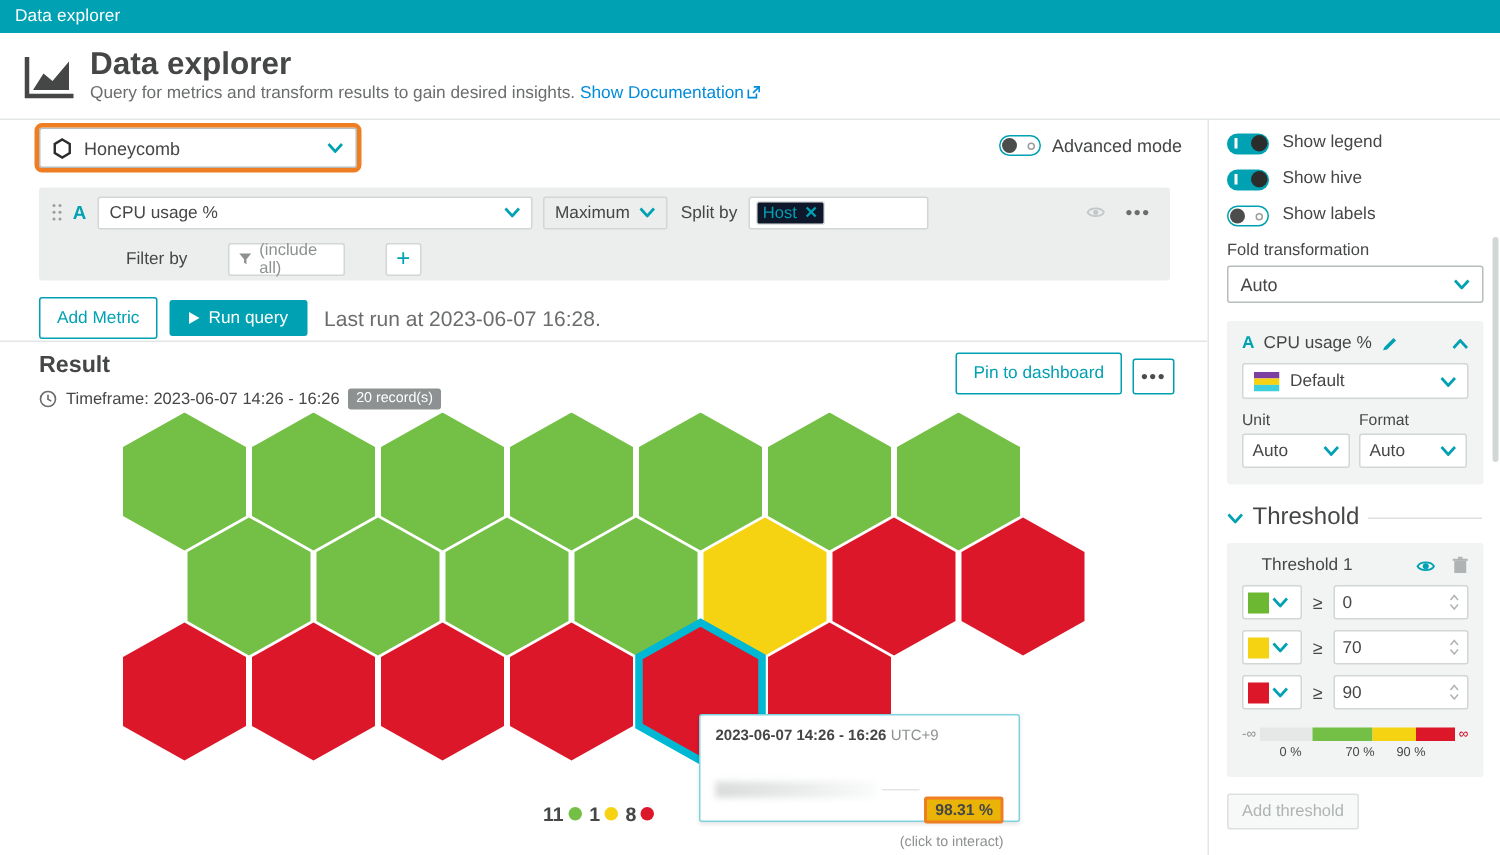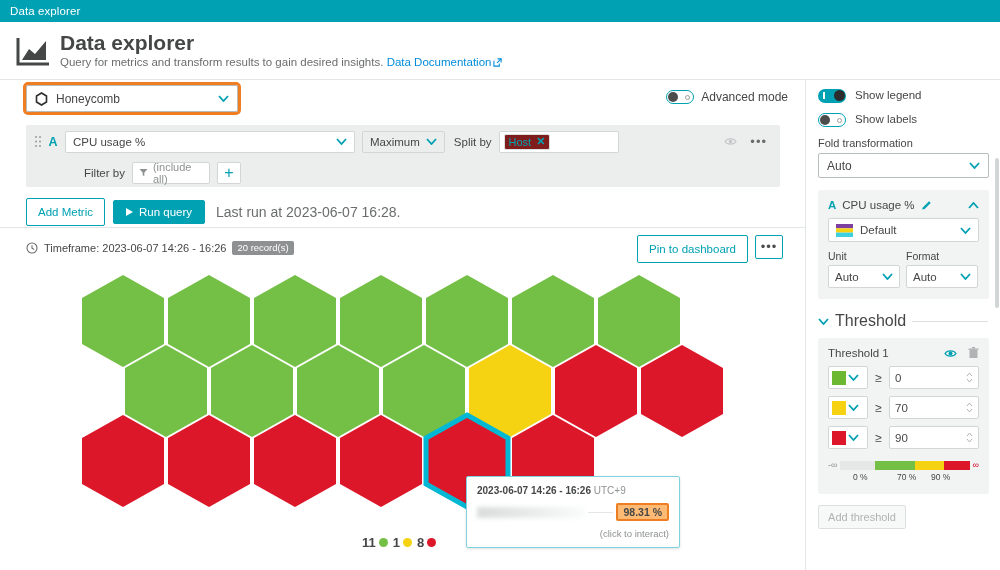--- a/index.html
+++ b/index.html
@@ -85,30 +85,30 @@
   .agg-select {
     height:22px; border:1px solid #d3d6d6; background:#eceeee; border-radius:2px;
     display:flex; align-items:center; gap:6px; padding:0 7px; font-size:11.5px; color:#454646; margin-left:7px;
   }
   .splitby-lbl { font-size:11.5px; color:#454646; margin-left:9px; }
   .split-input {
     width:120px; height:22px; background:#fff; border:1px solid #d3d6d6; border-radius:2px;
     display:flex; align-items:center; padding:0 4px; margin-left:7px;
   }
   .chip {
-    height:16px; background:#7f1d1d; border:1px solid #dde0e0; border-radius:2px;
+    height:16px; background:#0f172a; border:1px solid #dde0e0; border-radius:2px;
     display:flex; align-items:center; gap:5px; padding:0 4px;
     font-size:11px; color:#00a1b2;
   }
   .chip .x { color:#00a1b2; font-weight:bold; font-size:11px; }
   .row-icons { margin-left:auto; display:flex; align-items:center; gap:13px; padding-right:13px; }
   .eye-ico { width:13px; height:9px; }
   .dots-ico { font-size:13px; color:#6b6d6d; letter-spacing:1px; line-height:8px; }
 
-  .qrow2 { position:absolute; left:0; top:33px; height:29px; display:flex; align-items:center; padding-left:58px; }
+  .qrow2 { position:absolute; left:0; top:33px; height:29px; display:flex; align-items:center; padding-left:58px;gap:20px; }
   .filter-lbl { font-size:11.5px; color:#454646; margin-right:7px; }
   .filter-input {
     width:78px; height:22px; background:#fff; border:1px solid #d3d6d6; border-radius:2px;
     display:flex; align-items:center; gap:5px; padding:0 6px; font-size:11px; color:#8e9191;
   }
   .funnel { width:9px; height:9px; flex:none; }
   .plus-btn {
     width:24px; height:22px; margin-left:7px; background:#fff; border:1px solid #d3d6d6;
     border-radius:2px; display:flex; align-items:center; justify-content:center;
     color:#00a1b2; font-size:16px; line-height:1;
@@ -133,21 +133,21 @@
   
   .result-head { position:absolute; left:26px; top:155px; }
   .result-title { font-size:15.5px; color:#454646; font-weight:bold; }
   .timeframe { display:flex; align-items:center; gap:6px; margin-top:6px; }
   .clock { width:12px; height:12px; flex:none; }
   .tf-text { font-size:11px; color:#454646; }
   .rec-badge {
     background:#8e9191; color:#fff; font-size:9.5px; border-radius:2px;
     padding:2px 5px; line-height:1;
   }
-  .result-actions { position:absolute; right:22px; top:155px; display:flex; gap:7px; }
+  .result-actions { position:absolute; right:22px; top:155px; display:flex; gap:7px;align-items:flex-end; }
   .btn-dots {
     height:24px; width:28px; border:1px solid #00a1b2; background:#fff; color:#4b4d4d;
     border-radius:2px; display:flex; align-items:center; justify-content:center;
     font-size:13px; letter-spacing:1px; line-height:6px;
   }
 
   
   .hive { position:absolute; left:0; top:195px; width:805px; height:260px; }
   .hive svg { display:block; }
 
@@ -169,21 +169,21 @@
   .tt-time span { color:#8e9191; }
   .tt-row { display:flex; align-items:center; margin-top:7px; }
   .tt-blur {
     width:108px; height:11px; flex:none;
     background:linear-gradient(90deg,#dadcdc 0%, #e6e8e8 40%, #f0f1f1 70%, #fafbfb 100%);
     filter:blur(2.2px);
   }
   .tt-line { flex:1; height:1px; background:#e3e6e6; margin:0 3px; }
   .tt-val {
     font-size:10.5px; color:#454646; font-weight:bold;
-    border:2px solid #ef7d22; padding:1px 5px; border-radius:2px; background:#fdba74;
+    border:2px solid #ef7d22; padding:1px 5px; border-radius:2px; background:#eab308;margin-top:28px;
   }
   .tt-hint { font-size:9.5px; color:#8e9191; text-align:right; margin-top:7px; }
 
   
   .rs { padding:9px 12px 0 12px; }
   .rs-toggle-row { display:flex; gap:9px; margin-bottom:10px; }
   .rs-toggle-row .lbl { font-size:11.5px; color:#454646; }
   .rs-label { font-size:11px; color:#454646; margin-bottom:4px; margin-top:3px; }
   .rs-select {
     width:171px; height:25px; border:1px solid #b7bcbd; background:#fff; border-radius:2px;
@@ -216,21 +216,21 @@
   .uf-sel .chev { margin-left:auto; }
 
   .section-hdr { display:flex; align-items:center; gap:6px; margin-top:13px; }
   .section-hdr .txt { font-size:16px; color:#454646; }
   .section-hdr .rule { flex:1; height:1px; background:#dde0e0; }
   .caret-dn { width:11px; height:7px; }
 
   .thr-panel {
     margin-top:8px; background:#f2f4f4; border-radius:2px; padding:9px 10px 10px 10px; width:171px;
   }
-  .thr-head { display:flex; align-items:center; }
+  .thr-head { display:flex; align-items:center;margin-left:13px; }
   .thr-head .t { font-size:11.5px; color:#454646; }
   .thr-head .icons { margin-left:auto; display:flex; align-items:center; gap:11px; }
   .trash { width:11px; height:12px; }
   .thr-row { display:flex; align-items:center; gap:6px; margin-top:7px; }
   .clr-sel {
     width:40px; height:23px; background:#fff; border:1px solid #d3d6d6; border-radius:2px;
     display:flex; align-items:center; padding:0 3px; gap:2px;
   }
   .clr-box { width:14px; height:14px; flex:none; }
   .ge { font-size:12px; color:#454646; width:9px; text-align:center; }
@@ -266,21 +266,21 @@
 
   <div class="page-head">
     <svg class="head-icon" viewBox="0 0 34 30">
       <path d="M2 2 L2 28 L33 28" stroke="#454646" stroke-width="3" fill="none"></path>
       <path d="M6 24 L13 13 L19 18 L30 5 L30 24 Z" fill="#454646"></path>
     </svg>
     <div class="head-texts">
       <div class="head-title">Data explorer</div>
       <div class="head-sub">
         <span>Query for metrics and transform results to gain desired insights.</span>
-        <a href="#"><span>Data Documentation</span></a><svg class="ext-ico" viewBox="0 0 10 10">
+        <a href="#"><span>Show Documentation</span></a><svg class="ext-ico" viewBox="0 0 10 10">
             <path d="M1 3 L1 9 L7 9 L7 6" stroke="#008cdb" stroke-width="1.2" fill="none"></path>
             <path d="M5 1 L9 1 L9 5" stroke="#008cdb" stroke-width="1.2" fill="none"></path>
             <path d="M9 1 L4.5 5.5" stroke="#008cdb" stroke-width="1.2"></path>
           </svg>
       </div>
     </div>
   </div>
 
   <div class="body-wrap">
 
@@ -367,20 +367,21 @@
         <div class="btn-primary">
           <span class="play"></span>
           <span>Run query</span>
         </div>
         <span class="lastrun">Last run at 2023-06-07 16:28.</span>
       </div>
 
       <div class="hr"></div>
 
       <div class="result-head">
+        <div class="result-title">Result</div>
         <div class="timeframe">
           <svg class="clock" viewBox="0 0 12 12">
             <circle cx="6" cy="6" r="5" fill="none" stroke="#6b6d6d" stroke-width="1.1"></circle>
             <path d="M6 3.2 L6 6.2 L8.2 7.4" stroke="#6b6d6d" stroke-width="1.1" fill="none"></path>
           </svg>
           <span class="tf-text">Timeframe: 2023-06-07 14:26 - 16:26</span>
           <span class="rec-badge">20 record(s)</span>
         </div>
       </div>
       <div class="result-actions">
@@ -464,20 +465,27 @@
       <div class="rs">
 
         <div class="rs-toggle-row">
           <span class="toggle on">
               <span class="bar"></span>
               <span class="knob"></span>
             </span>
           <span class="lbl">Show legend</span>
         </div>
         <div class="rs-toggle-row">
+          <span class="toggle on">
+              <span class="bar"></span>
+              <span class="knob"></span>
+            </span>
+          <span class="lbl">Show hive</span>
+        </div>
+        <div class="rs-toggle-row">
           <span class="toggle off">
               <span class="knob"></span>
               <span class="ring"></span>
             </span>
           <span class="lbl">Show labels</span>
         </div>
 
         <div class="rs-label">Fold transformation</div>
         <div class="rs-select">
           <span>Auto</span>

